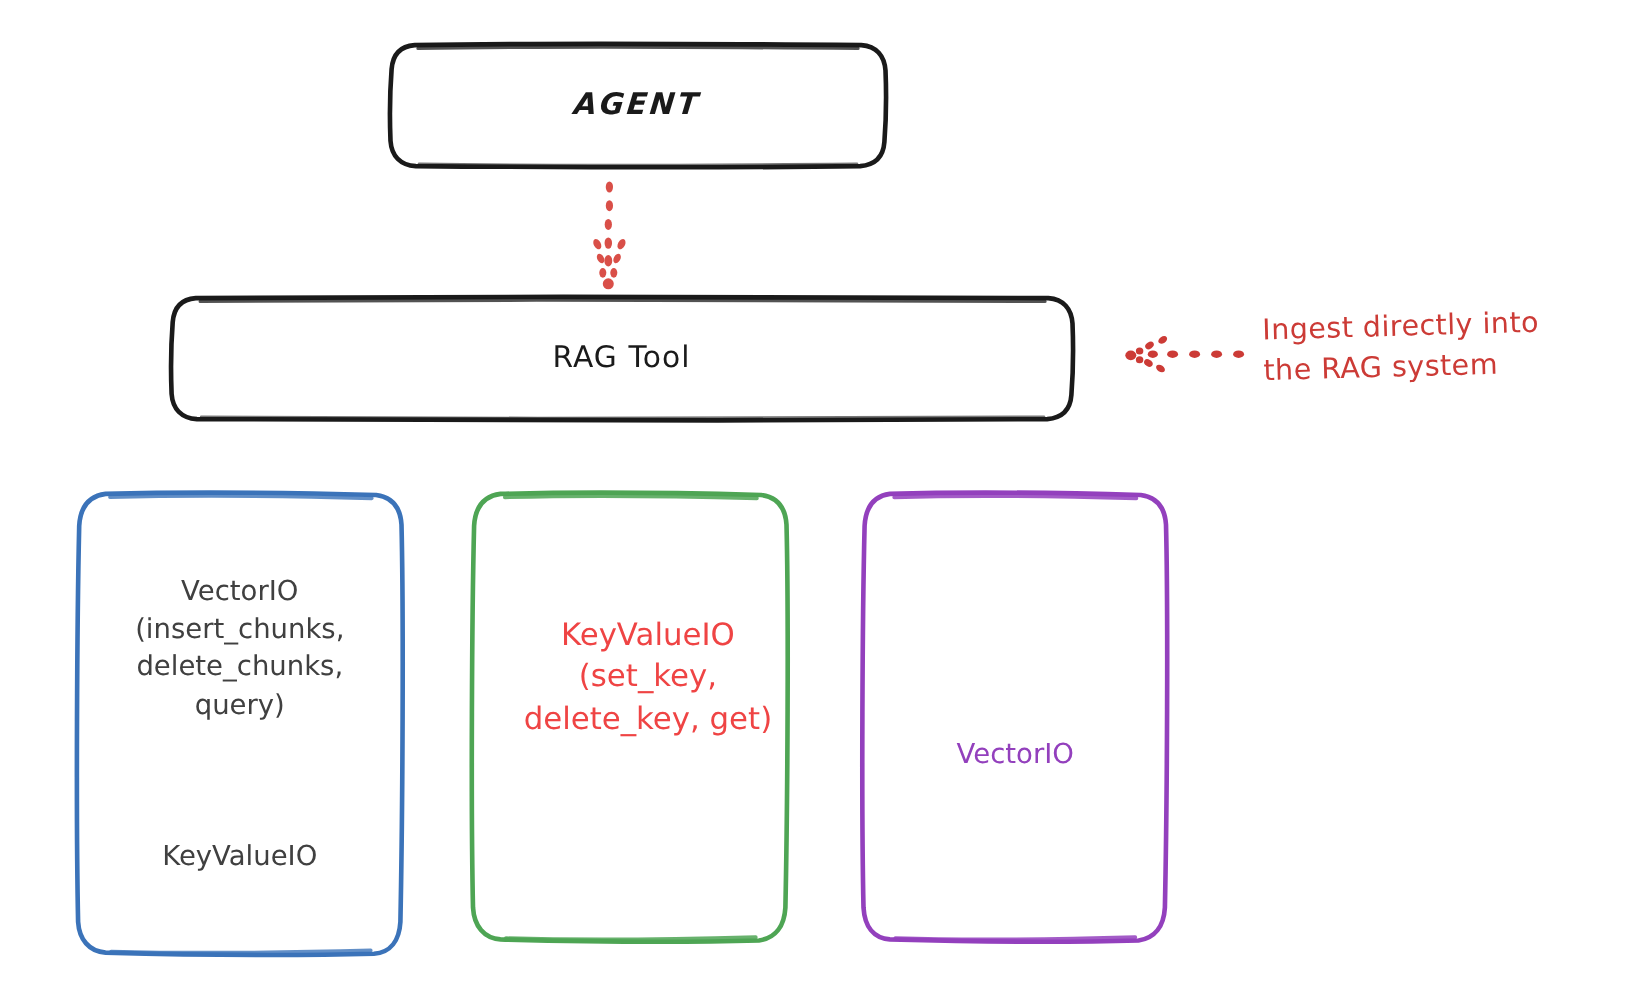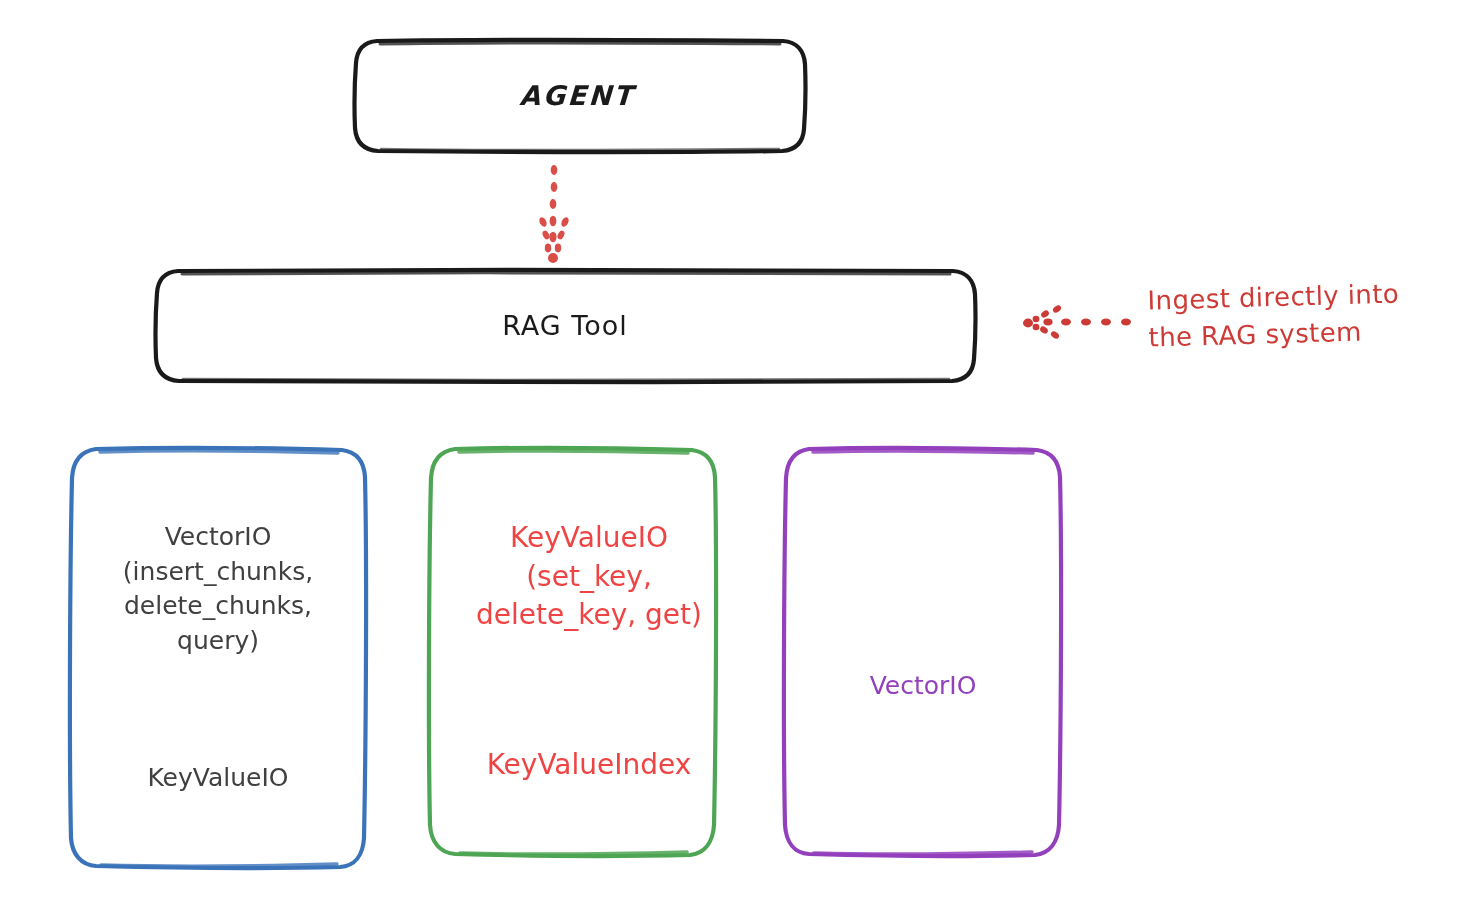--- a/index.html
+++ b/index.html
@@ -197,21 +197,20 @@
     <span class="grp">KeyValueIO</span>
   </div>
 </div>
 
 <div class="node-box" id="keyvalueio-box">
   <div class="stack-text">
     <span class="grp">KeyValueIO
 (set_key,
 delete_key, get)</span>
     <span class="spacer"></span>
-    <span class="grp">KeyValueIndex</span>
   </div>
 </div>
 
 <div class="node-box" id="relationalio-box">
   <div class="stack-text">
     <span class="spacer"></span>
     <span class="grp">VectorIO</span>
   </div>
 </div>
 

